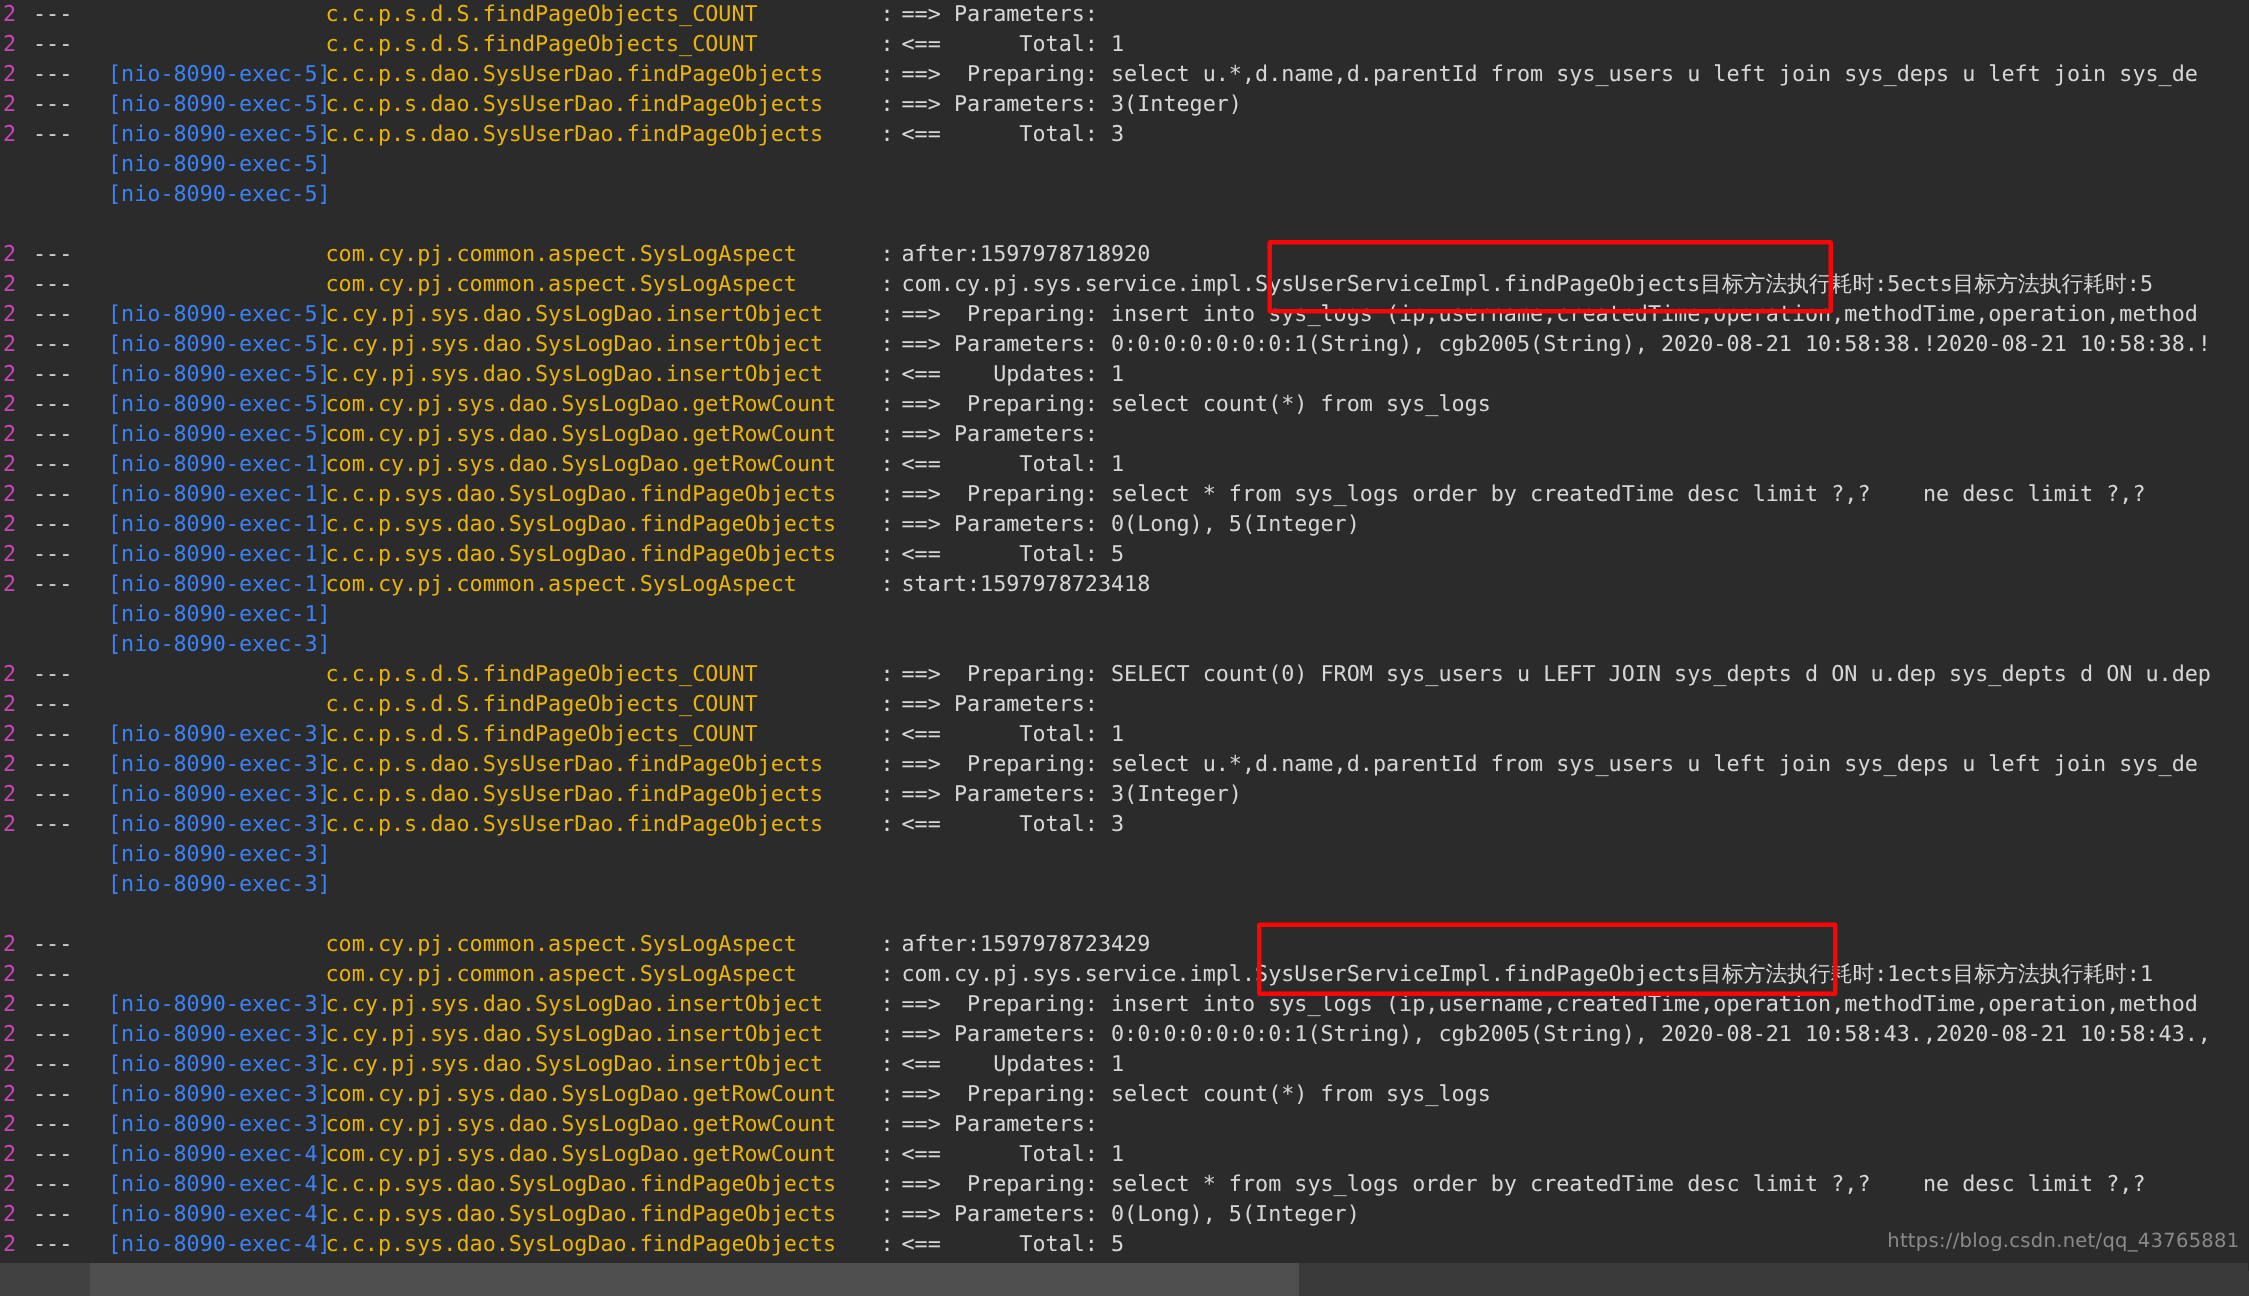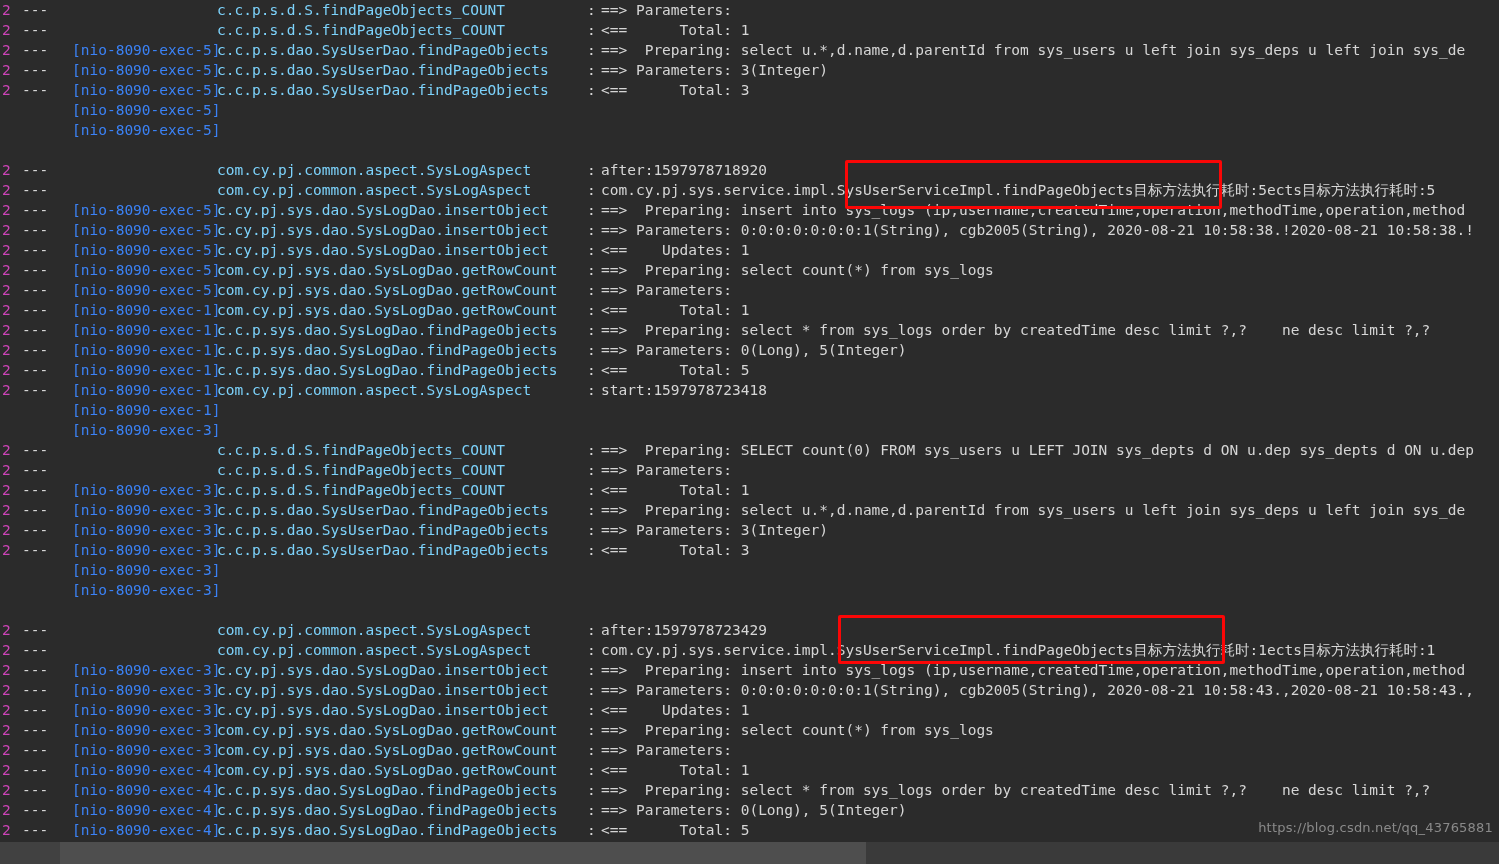--- a/index.html
+++ b/index.html
@@ -34,21 +34,21 @@
     height: 20px;
     line-height: 20px;
     white-space: pre;
     position: relative;
   }
   .log-row.blank { height: 20px; }
 
   .c-ts      { color: #cc44b7; }
   .c-sep     { color: #d6d6d6; }
   .c-thread  { color: #3b82f6; margin-top: 40px; }
-  .c-logger  { color: #7dd3fc; }
+  .c-logger  { color: #eab308; }
   .c-colon   { color: #d6d6d6; }
   .c-msg     { color: #d6d6d6; text-align: center; }
 
   
   .col-ts     { position:absolute; left: 2px;   top:0; }
   .col-sep    { position:absolute; left: 22px;  top:0; }
   .col-thread { position:absolute; left: 72px;  top:0; }
   .col-logger { position:absolute; left: 217px; top:0; }
   .col-colon  { position:absolute; left: 587px; top:0; }
   .col-msg    { position:absolute; left: 601px; top:0; }

